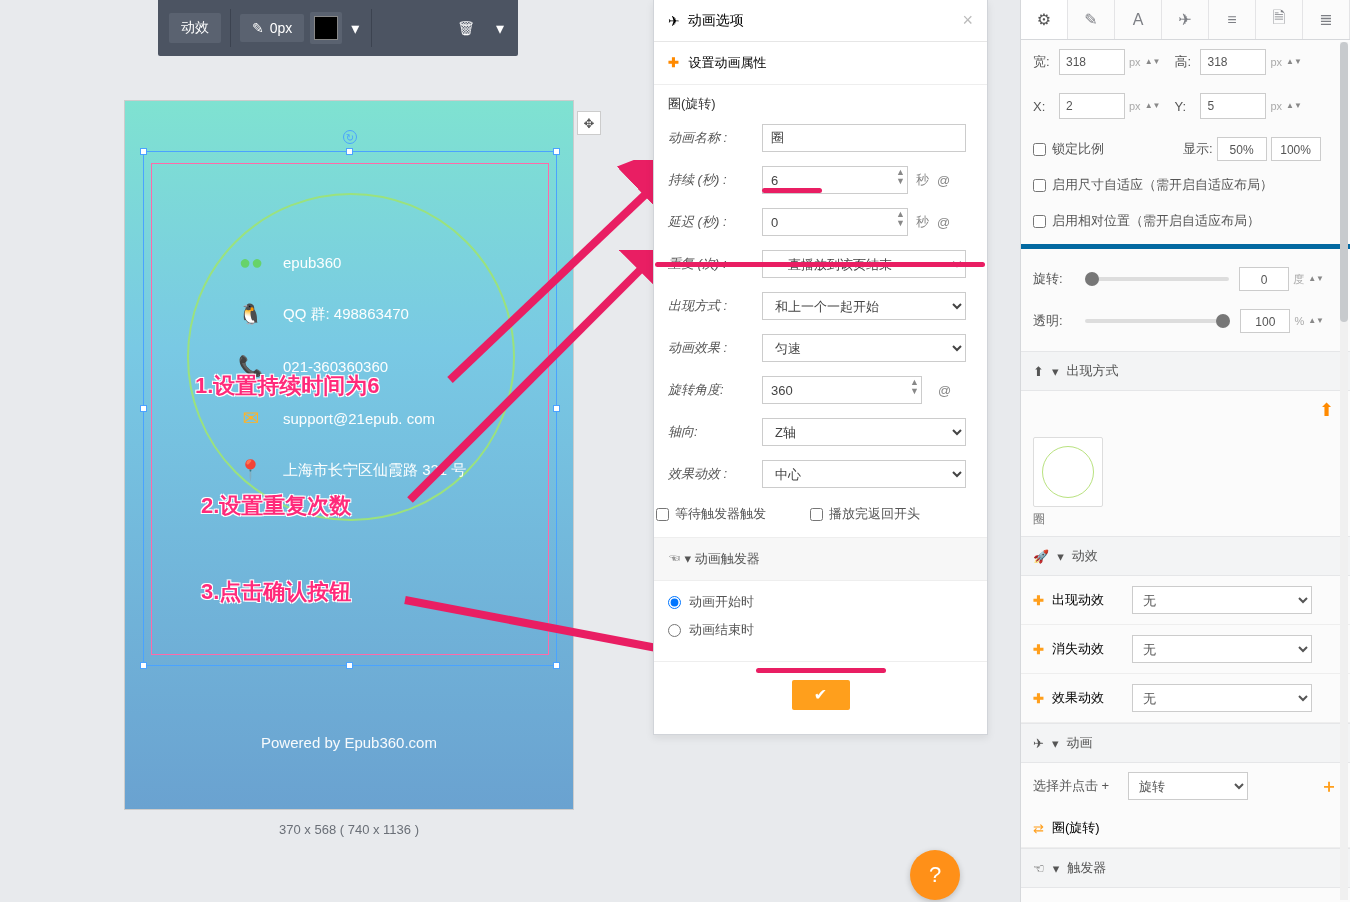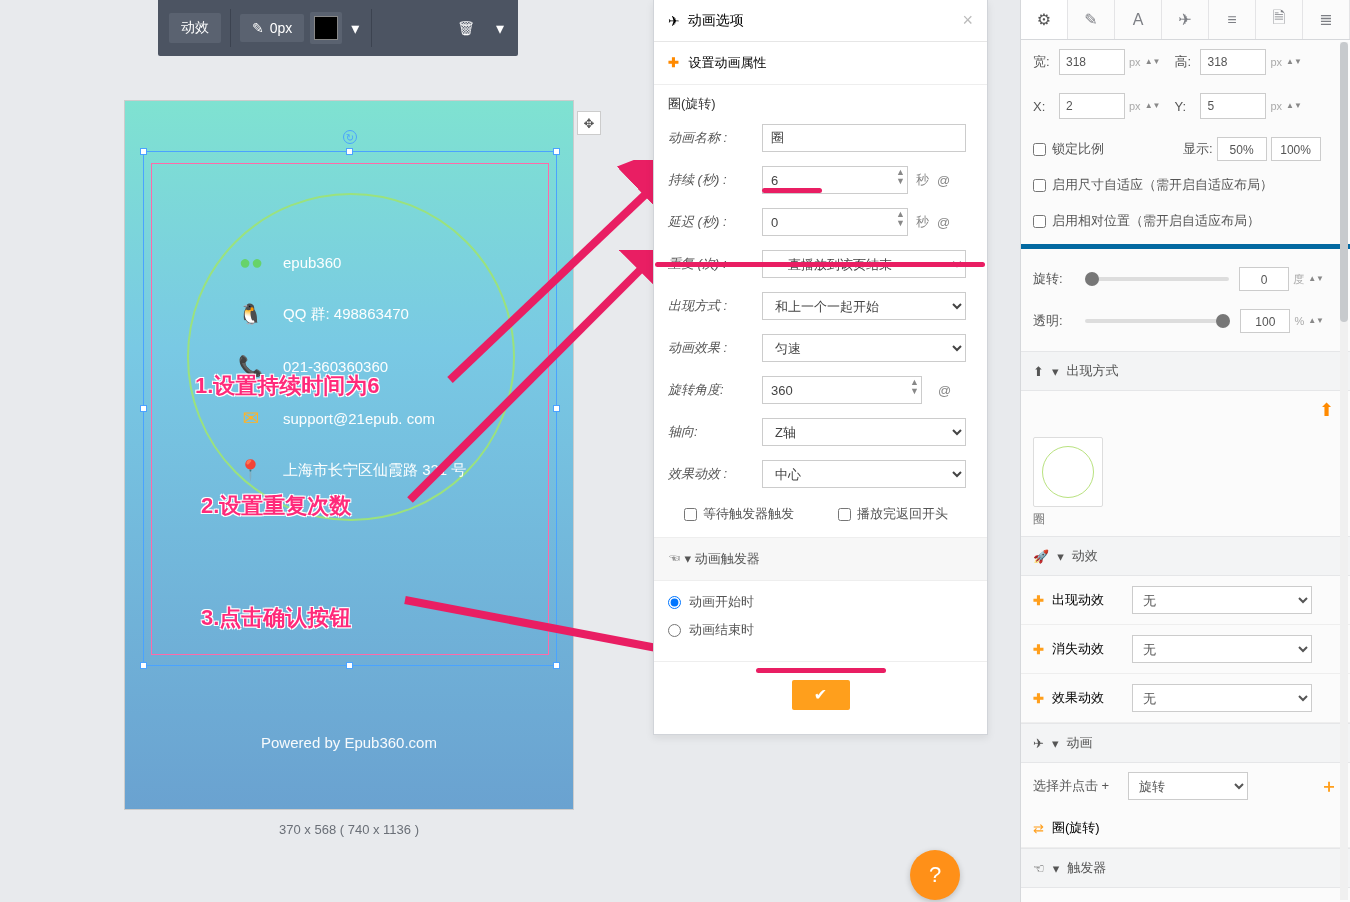--- a/index.html
+++ b/index.html
@@ -40,21 +40,21 @@
 .ap-title { padding:10px 14px 4px; font-size:13px; color:#444;}
 .ap-row { display:flex; align-items:center; padding:7px 14px; font-size:13px; color:#555;}
 .ap-row label { width:94px;font-style:italic; }
 .ap-row input[type=text], .ap-row .numbox, .ap-row select { height:28px; border:1px solid #ccc; padding:0 8px; font-size:13px; color:#444; background:#fff;}
 .ap-row input[type=text]{ width:146px;}
 .ap-row .numbox{ width:146px; display:flex; align-items:center; position:relative;}
 .ap-row .numbox .spin{ position:absolute; right:2px; top:1px; font-size:9px; color:#888; line-height:1; display:flex; flex-direction:column;}
 .ap-row .unit{ margin:0 8px; color:#888;}
 .ap-row .atbtn{ color:#888; cursor:pointer;}
 .ap-row select{ width:204px;}
-.ap-ck { display:flex; gap:44px; padding:10px 30px 14px; font-size:13px; color:#555; border-bottom:1px solid #eee;}
+.ap-ck { display:flex; gap:44px; padding:10px 2px 14px; font-size:13px; color:#555; border-bottom:1px solid #eee;}
 .ap-ck label{ display:flex; align-items:center; gap:6px;}
 .ap-trig, .ap-radios { padding:12px 14px; font-size:13px; color:#555; border-bottom:1px solid #eee;}
 .ap-radios label{ display:flex; align-items:center; gap:8px; margin-bottom:10px;}
 .ap-foot { padding:18px 0 24px; text-align:center; }
 .ap-foot .okbtn{ display:inline-block; width:58px; height:30px; background:#ff9f1c; color:#fff; border-radius:2px; text-align:center; line-height:30px; cursor:pointer; font-size:16px;}
 
 
 .redline { position:absolute; background:#e91e63; height:5px; border-radius:3px;}
 .arrow { position:absolute; pointer-events:none;}
 
@@ -152,21 +152,21 @@
         <span>support@21epub. com</span>
       </div>
     <div class="contact-item">
         <span class="cic" style="color:#ff3a3a">📍</span>
         <span>上海市长宁区仙霞路 321 号</span>
       </div>
   </div>
 
   <div class="anno" style="left:70px; top:270px;">1.设置持续时间为6</div>
   <div class="anno" style="left:76px; top:390px;">2.设置重复次数</div>
-  <div class="anno" style="left:76px; top:502px;">3.点击确认按钮</div>
+  <div class="anno" style="left:76px; top:476px;">3.点击确认按钮</div>
 
   <div class="powered">Powered by Epub360.com</div>
 </div>
 <div class="canvas-size">370 x 568 ( 740 x 1136 )</div>
 
 <svg class="arrow" style="left:440px; top:160px; width:230px; height:230px;">
   <defs>
       <marker id="ah1" markerWidth="12" markerHeight="12" refX="1" refY="5" orient="auto">
         <path d="M0,0 L0,10 L12,5 z" fill="#e91e63"></path>
       </marker>

